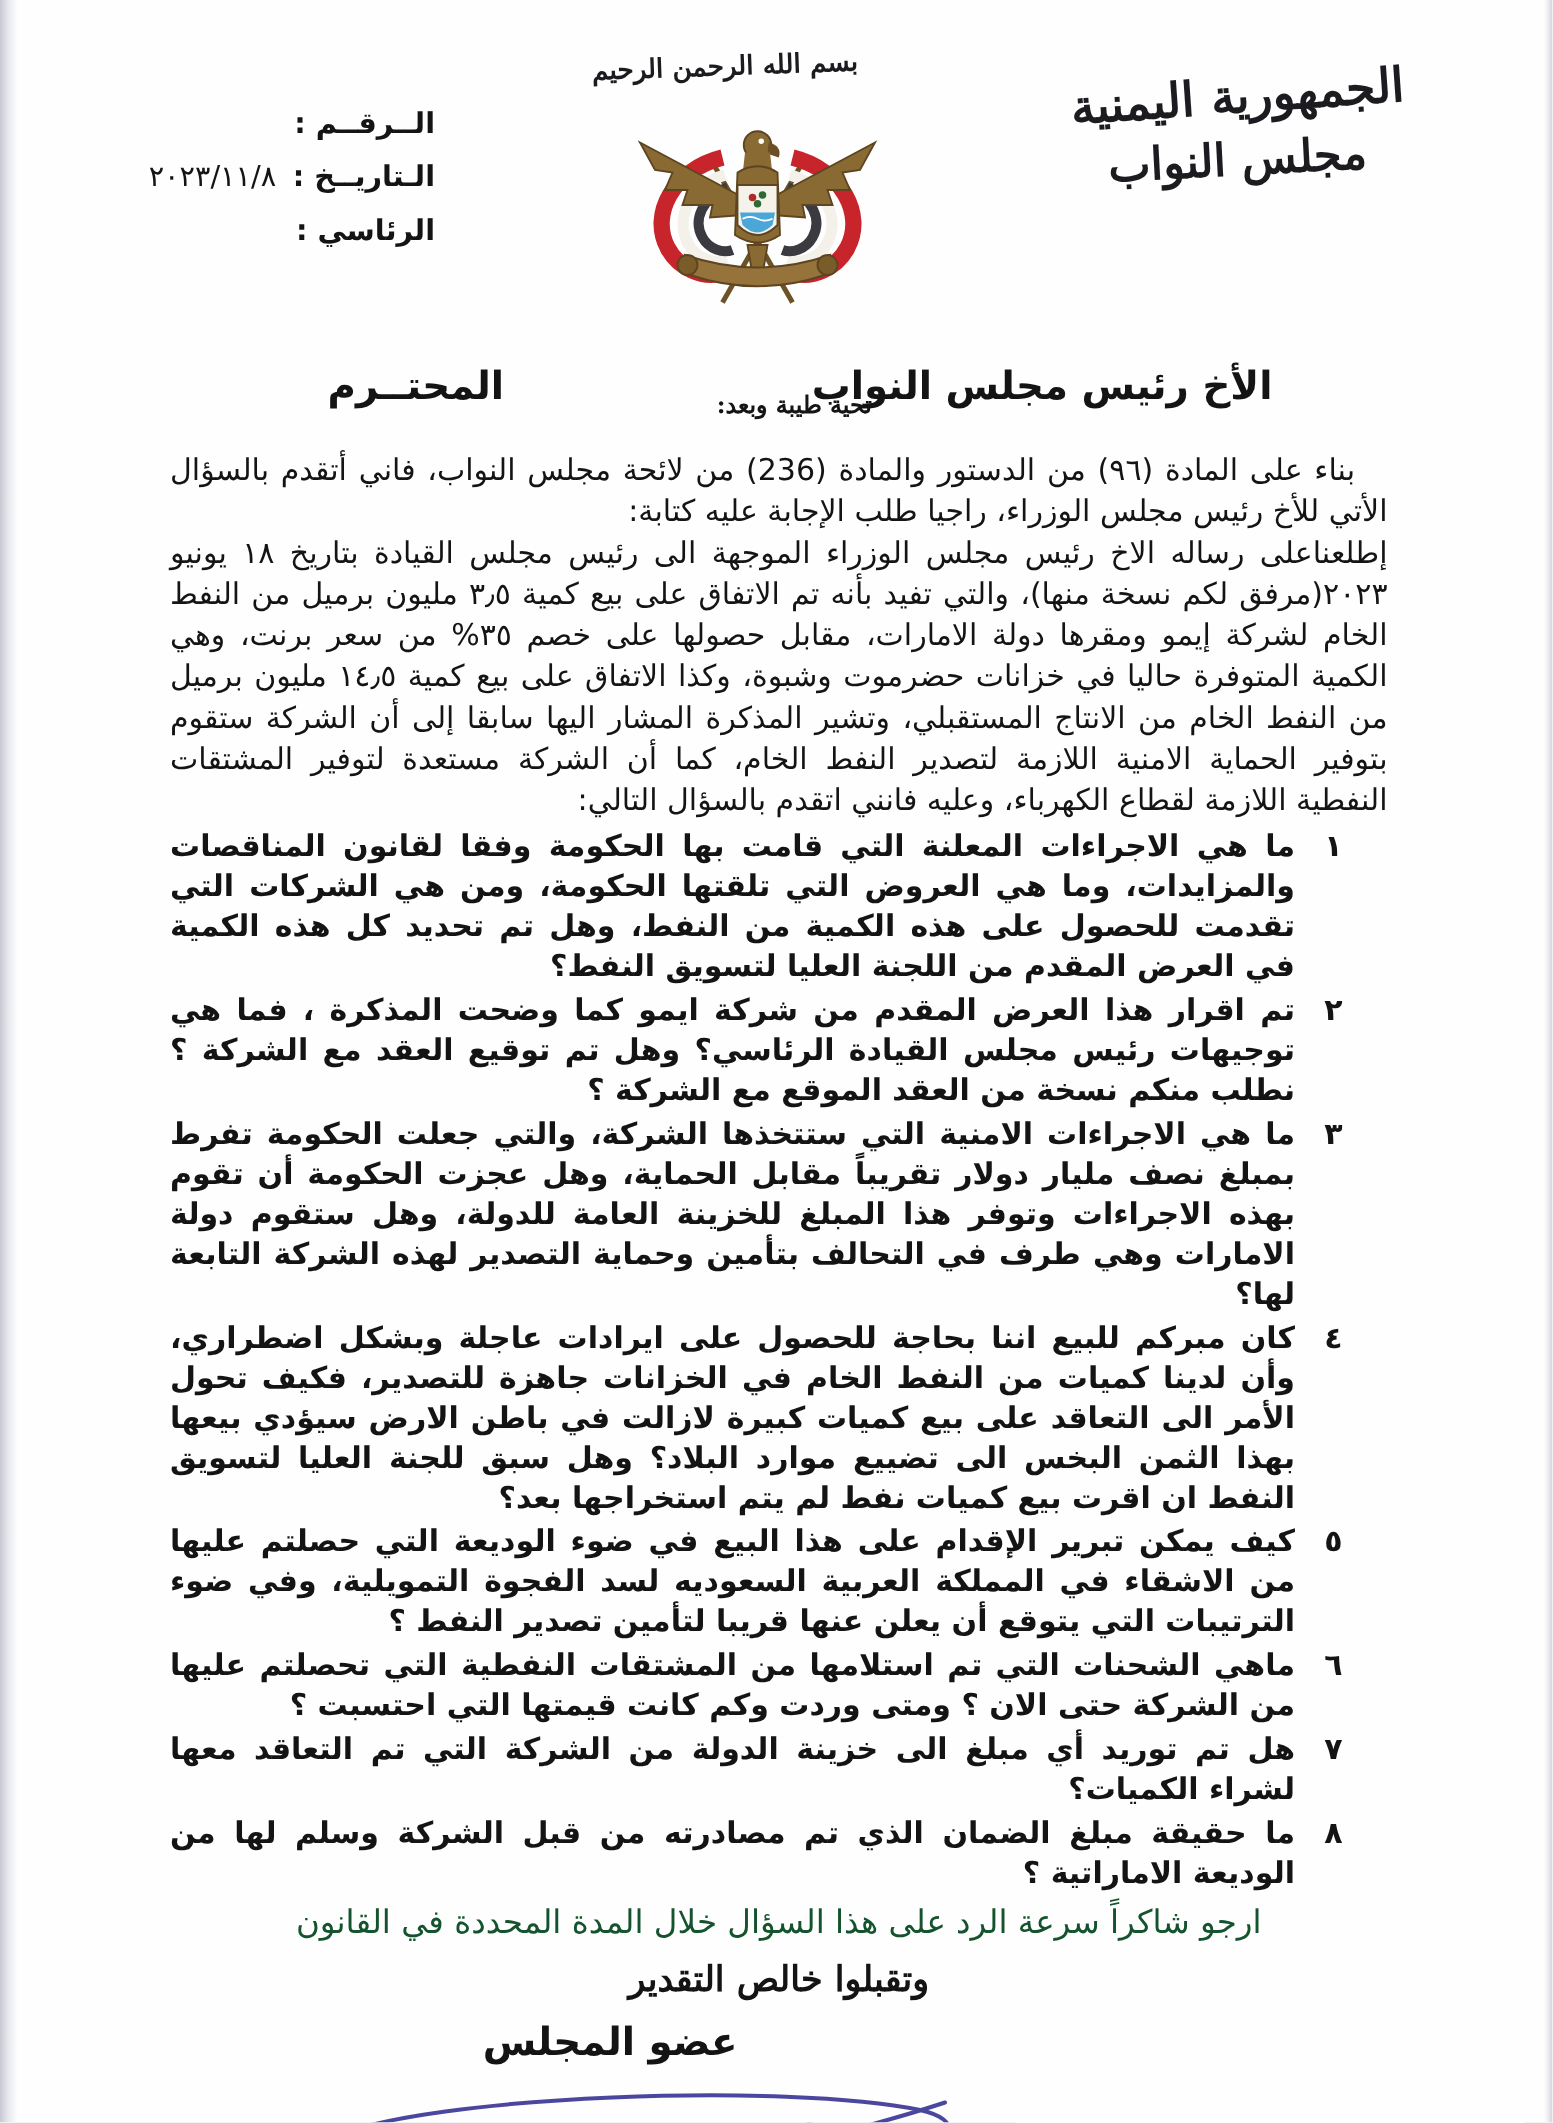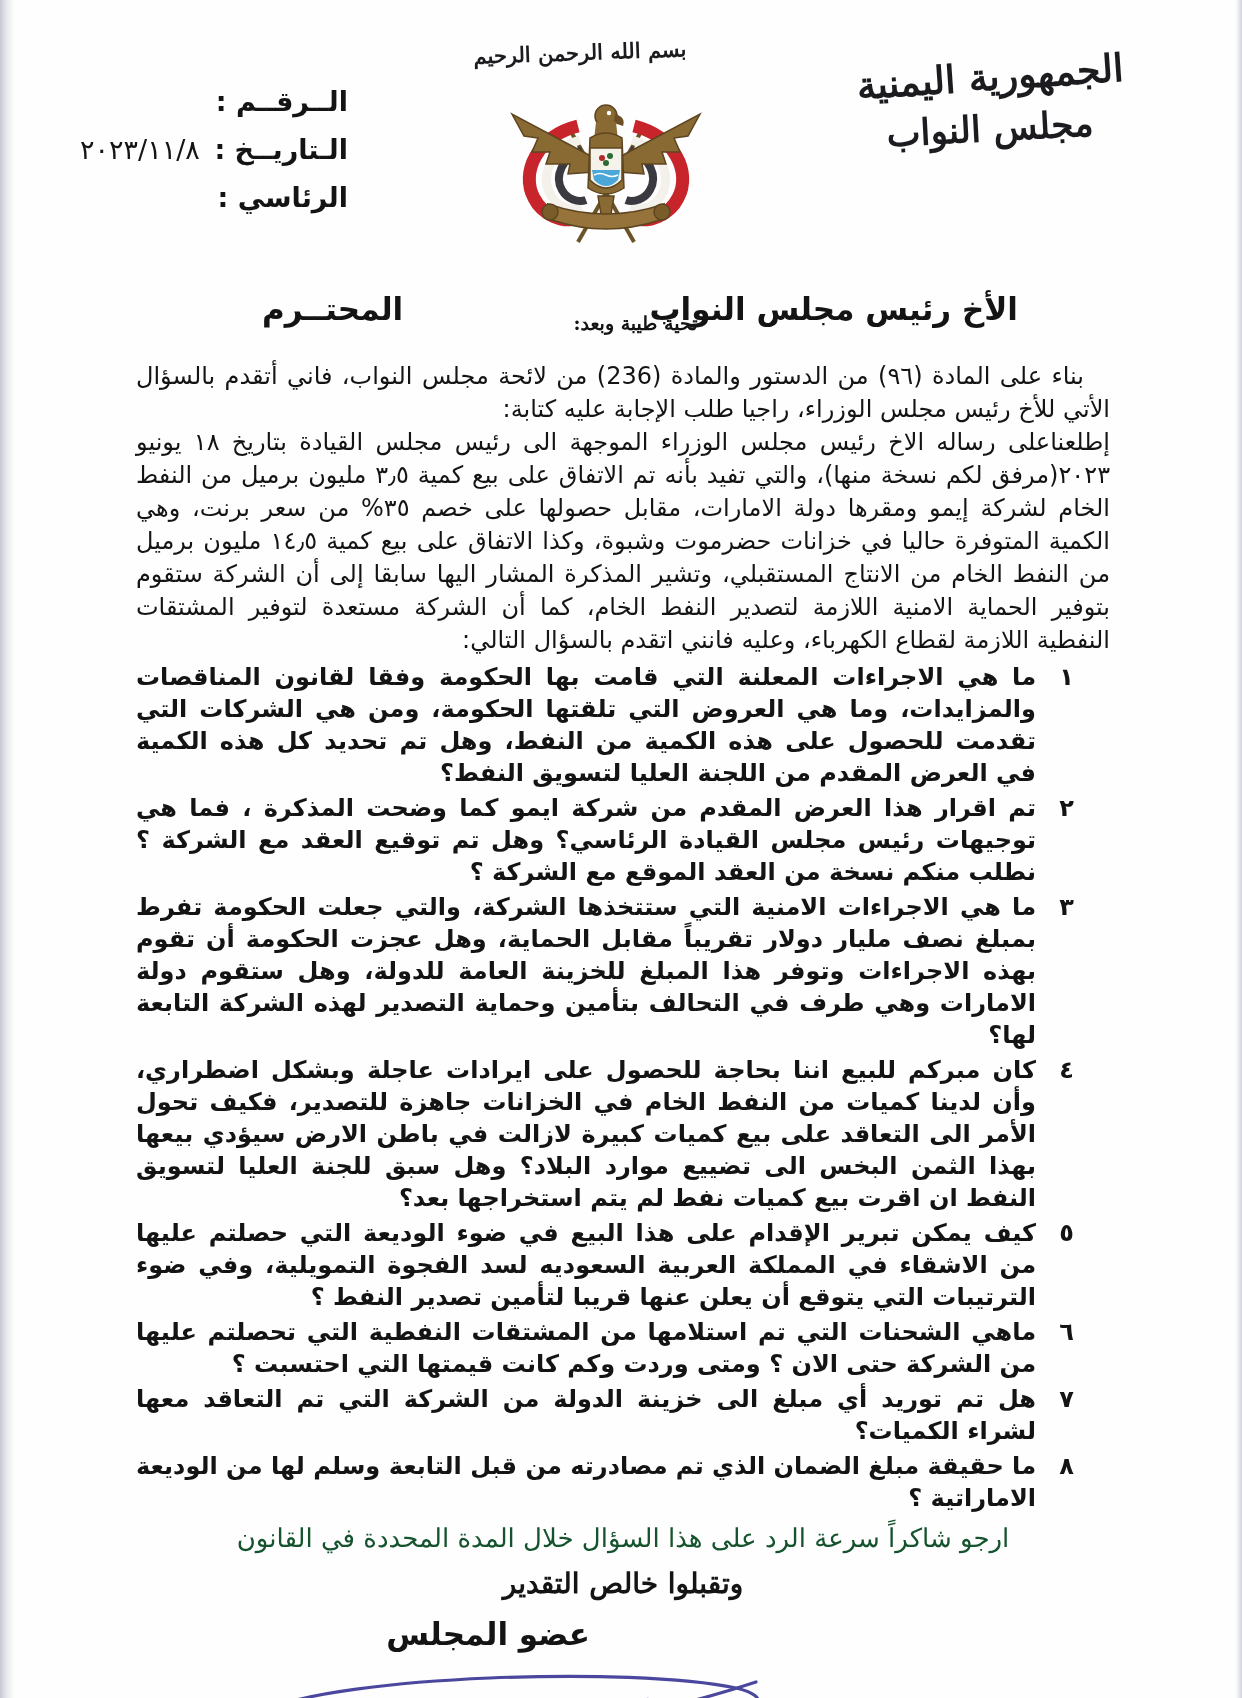--- a/index.html
+++ b/index.html
@@ -7,21 +7,21 @@
     position:relative;width:1242px;height:1698px;margin:0 auto;
     background:#fefefe;overflow:hidden;direction:rtl;
     font-family:"DejaVu Sans", sans-serif;color:#141414;
   }
   .edge-left{position:absolute;left:0;top:0;bottom:0;width:14px;
     background:linear-gradient(90deg,#c7c8d2 0%,#e7e7ee 45%,#fefefe 100%);}
   .edge-right{position:absolute;right:0;top:0;bottom:0;width:7px;
     background:linear-gradient(270deg,#d2d3dc 0%,#f1f1f6 60%,#fefefe 100%);}
 
   
-  .fields{position:absolute;top:86px;left:82px;width:266px;font-size:27px;direction:rtl;}
+  .fields{position:absolute;top:86px;left:82px;width:266px;font-size:23px;direction:rtl;}
   .fields .row{margin-bottom:17px;white-space:nowrap;text-align:right;}
   .fields .lbl{font-weight:bold;}
   .fields .val{font-weight:normal;margin-right:6px;}
 
   
   .org{position:absolute;top:54px;right:72px;width:360px;text-align:center;
        font-family:"DejaVu Serif", serif;font-weight:bold;color:#1c1c20;}
   .org-line1{font-size:38px;transform:rotate(-4deg);letter-spacing:-1px;}
   .org-line2{font-size:36px;transform:rotate(-3deg);margin-top:8px;}
 
@@ -157,21 +157,21 @@
       <div class="q">
         <span class="qnum">٦</span>
         <span class="qtext">ماهي الشحنات التي تم استلامها من المشتقات النفطية التي تحصلتم عليها من الشركة حتى الان ؟ ومتى وردت وكم كانت قيمتها التي احتسبت ؟</span>
       </div>
       <div class="q">
         <span class="qnum">٧</span>
         <span class="qtext">هل تم توريد أي مبلغ الى خزينة الدولة من الشركة التي تم التعاقد معها لشراء الكميات؟</span>
       </div>
       <div class="q">
         <span class="qnum">٨</span>
-        <span class="qtext">ما حقيقة مبلغ الضمان الذي تم مصادرته من قبل التابعة وسلم لها من الوديعة الاماراتية ؟</span>
+        <span class="qtext">ما حقيقة مبلغ الضمان الذي تم مصادرته من قبل الشركة وسلم لها من الوديعة الاماراتية ؟</span>
       </div>
     </div>
 
     <div class="request">ارجو شاكراً سرعة الرد على هذا السؤال خلال المدة المحددة في القانون</div>
     <div class="regards">وتقبلوا خالص التقدير</div>
     <div class="role">عضو المجلس</div>
 
     <div class="sig-block">
       <svg class="signature-svg" width="545" height="130" viewBox="0 0 545 130" aria-hidden="true">
         <g stroke="#3c3896" stroke-width="3.2" fill="none" stroke-linecap="round" opacity="0.92">

